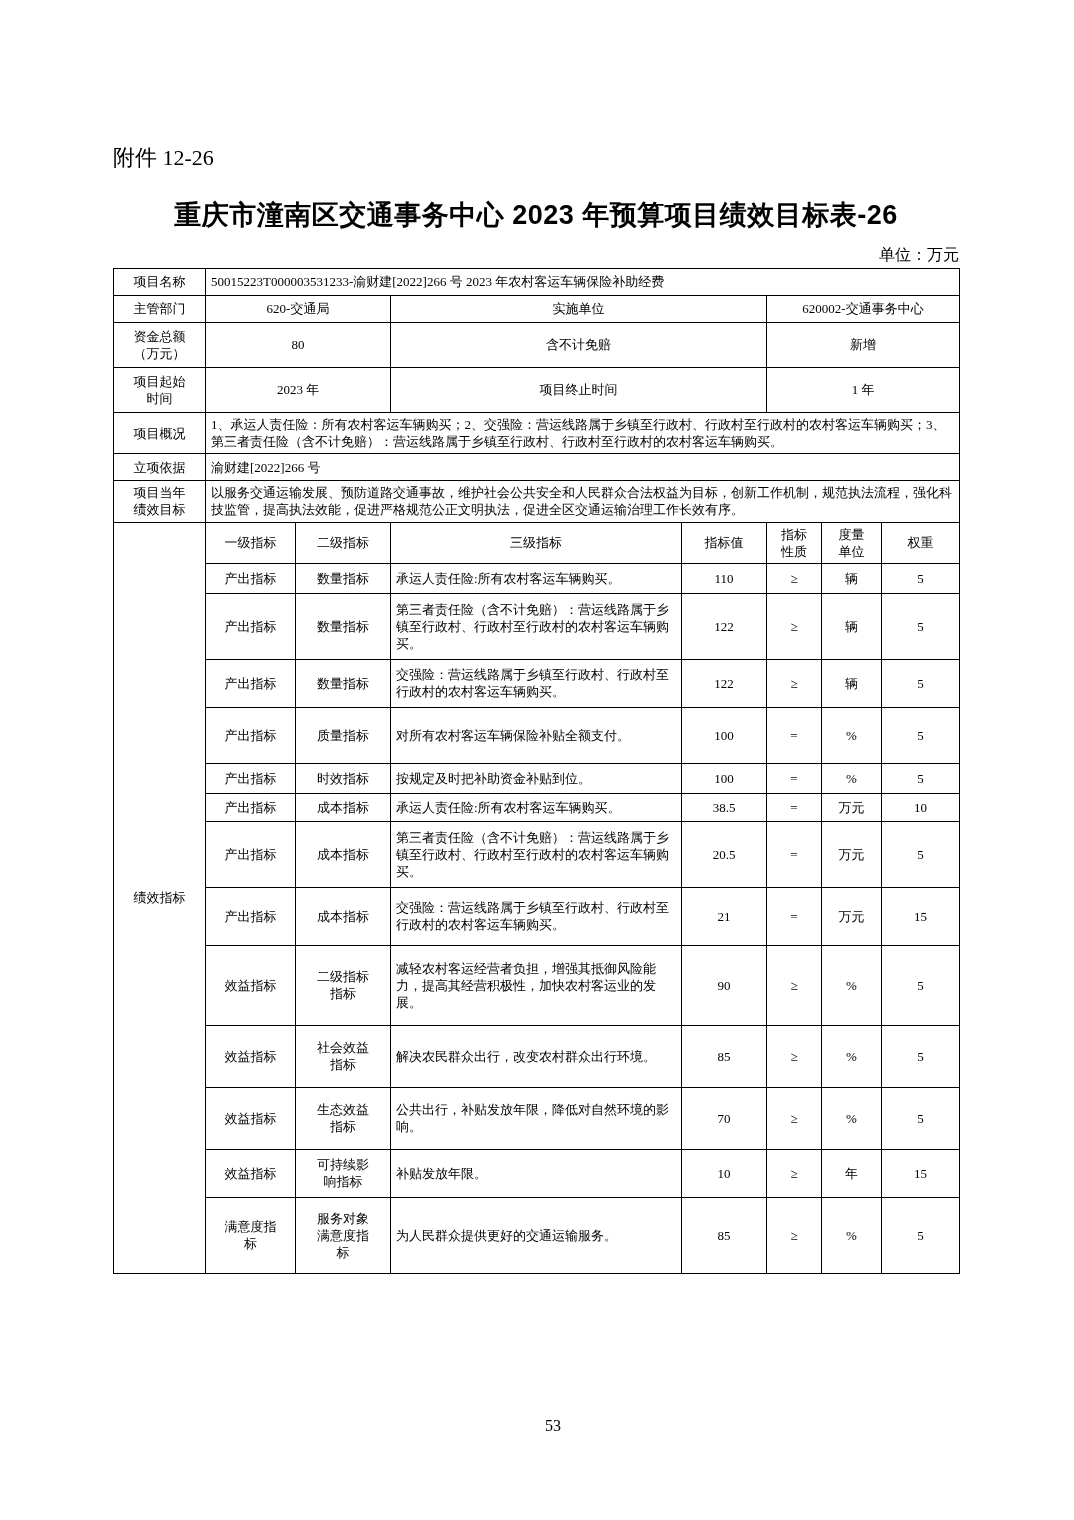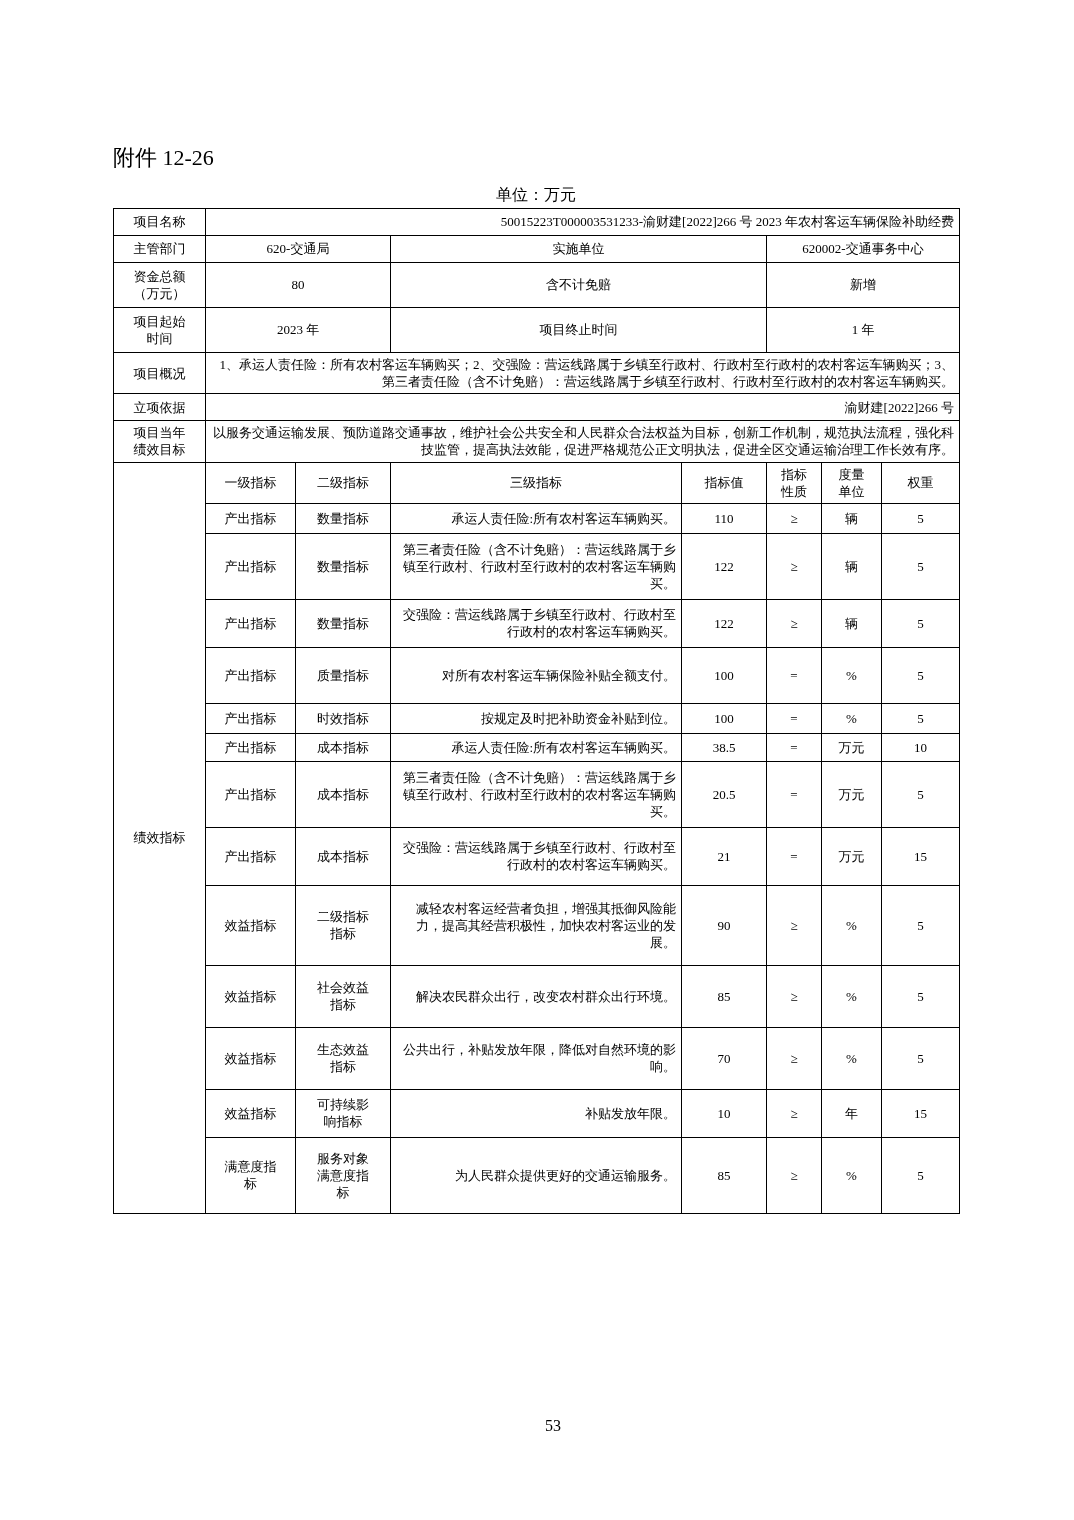--- a/index.html
+++ b/index.html
@@ -2,24 +2,24 @@
 <html><head>
 <meta charset="utf-8">
 <style>
   * { margin:0; padding:0; box-sizing:border-box; }
   html,body { background:#fff; }
   body { font-family:"Liberation Serif", serif; color:#000; }
   .page { width:1074px; height:1520px; position:relative; background:#fff; margin:12px auto; overflow:hidden;padding-left:47px; }
   .content { position:absolute; left:113px; top:0; width:846px; }
   .attachment { margin-top:131px; font-size:22px; }
   .doc-title { margin-top:24px; text-align:center; font-family:"Liberation Sans", sans-serif; font-size:27px; font-weight:bold; letter-spacing:0.5px; }
-  .unit-note { margin-top:12px; margin-bottom:2px; text-align:center; font-size:16px; }
+  .unit-note { margin-top:12px; margin-bottom:2px; text-align:right; font-size:16px; }
   table.main-table { border-collapse:collapse; width:846px; table-layout:fixed; font-size:13px; }
   .main-table td { border:1px solid #000; padding:3px 5px; text-align:center; vertical-align:middle; line-height:1.32; white-space:pre-line; word-break:break-all; }
-  .main-table td.left { text-align:right; }
+  .main-table td.left { text-align:left; }
   tr.r1 td, tr.r2 td, tr.r6 td { height:27px; }
   tbody > tr:nth-child(3) td, tbody > tr:nth-child(4) td { height:45px; }
   tbody > tr:nth-child(8) td { height:40px; }
   tbody > tr:nth-child(9) td { height:30px; }
   tbody > tr:nth-child(10) td { height:66px; }
   tbody > tr:nth-child(11) td { height:48px; }
   tbody > tr:nth-child(12) td { height:56px; }
   tbody > tr:nth-child(13) td { height:30px; }
   tbody > tr:nth-child(14) td { height:28px; }
   tbody > tr:nth-child(15) td { height:66px; }
@@ -31,20 +31,21 @@
   tbody > tr:nth-child(21) td { height:76px; }
   .page-number { position:absolute; left:16px; top:1405px; width:100%; text-align:center; font-size:16px; }
 </style>
 </head>
 <body>
 
 <div class="page">
   <div class="content">
 
     <div class="attachment">附件 12-26</div>
+    <div class="doc-title">重庆市潼南区交通事务中心 2023 年预算项目绩效目标表-26</div>
     <div class="unit-note">单位：万元</div>
 
     <table class="main-table">
       <colgroup>
         <col style="width:92px">
         <col style="width:90px">
         <col style="width:95px">
         <col style="width:291px">
         <col style="width:85px">
         <col style="width:55px">

